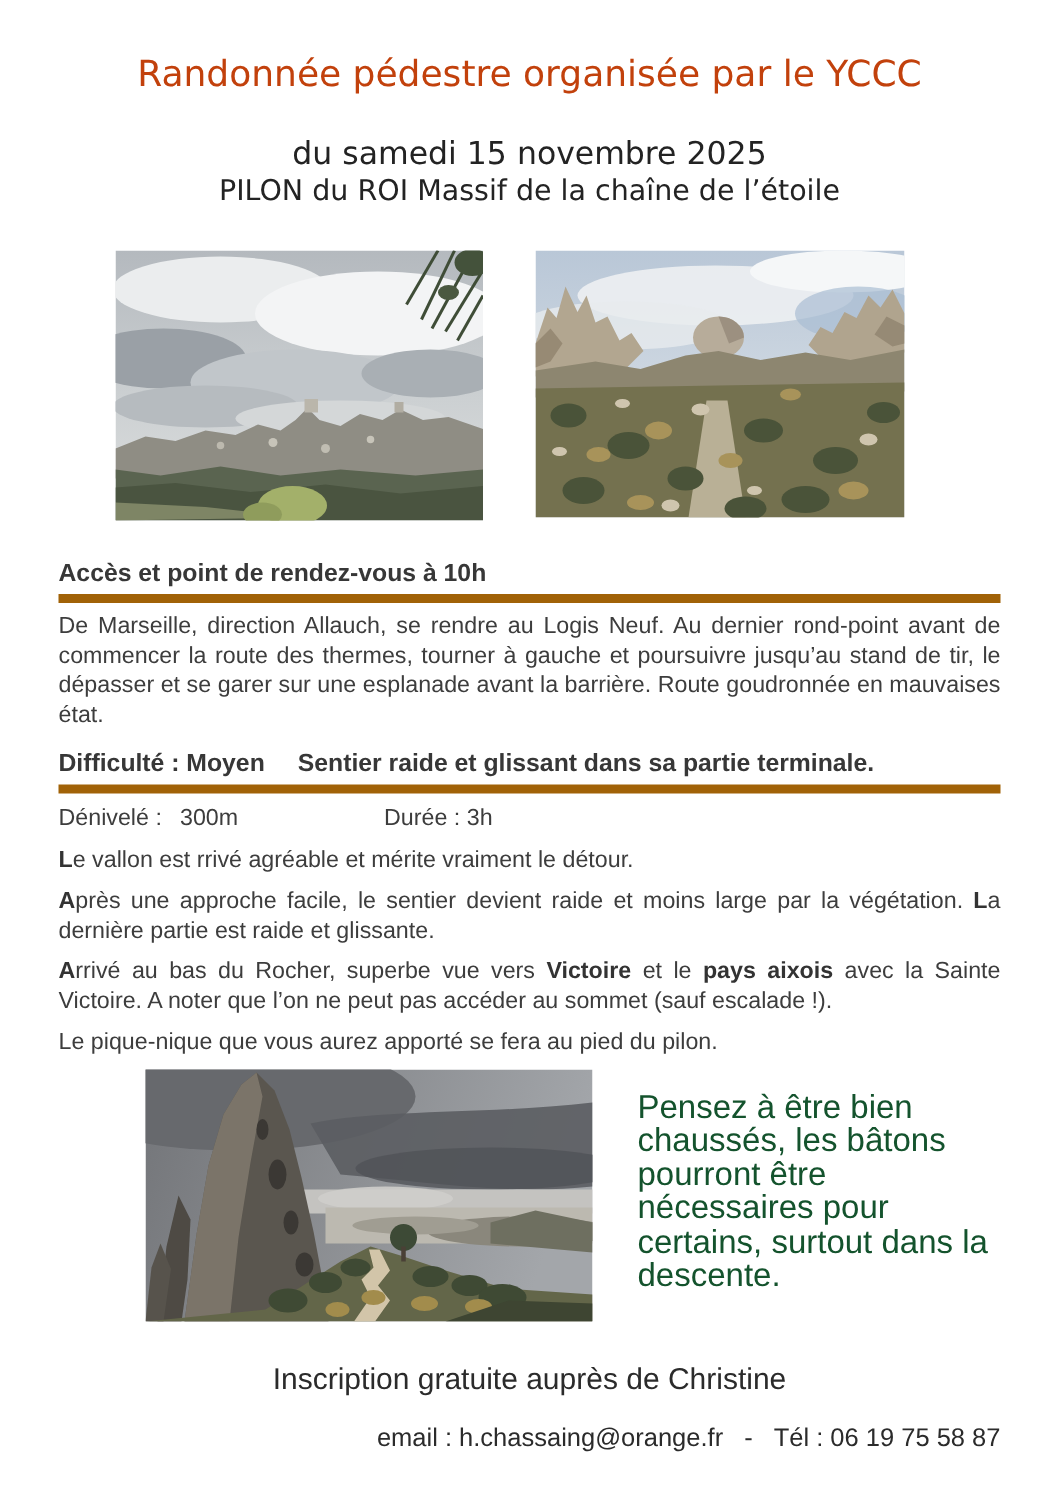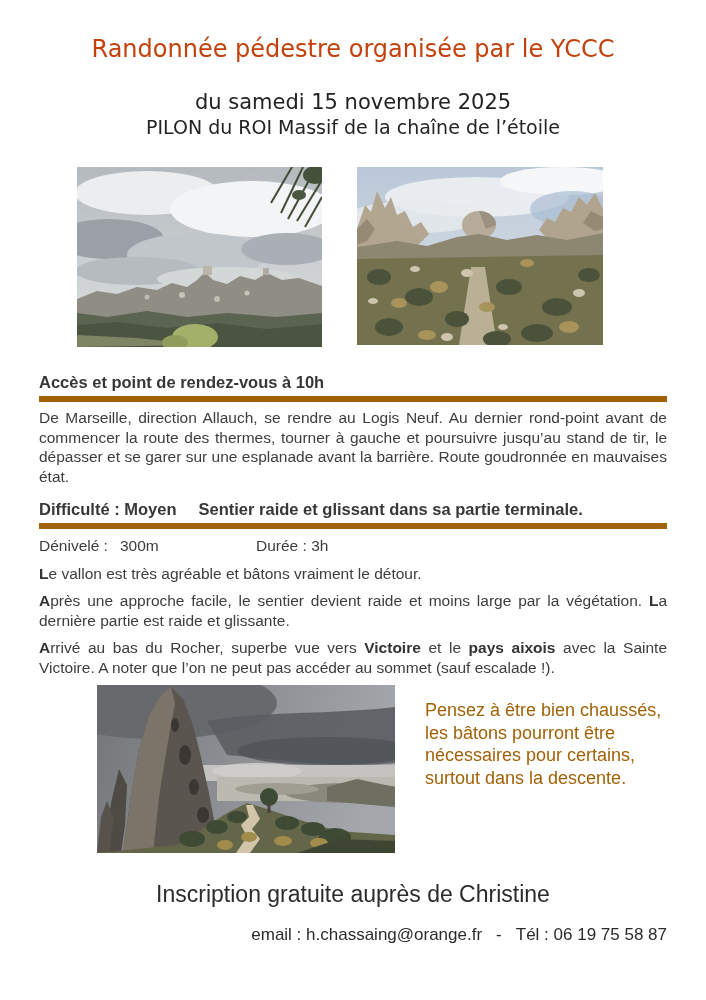--- a/index.html
+++ b/index.html
@@ -55,25 +55,25 @@
   .desc-para {
     font-size: 15.5px; line-height: 19.5px;
     text-align: justify; color: #3d3d3d;
     margin: 8px 0 0 0;
   }
   .desc-para b { color: #333333; }
 
   .bottom-row { display: flex; align-items: flex-start; margin: 8px 0 0 58px; }
   .note-text {
     width: 242px; margin-left: 30px; margin-top: 14px;
-    font-size: 18px; line-height: 22.5px; color: #a16207;
+    font-size: 22px; line-height: 22.5px; color: #14532d;
     white-space: normal;
   }
 
-  .footer-line1 { text-align: center; font-size: 23px; color: #2b2b2b; margin-top: 28px; }
+  .footer-line1 { text-align: center; font-size: 20px; color: #2b2b2b; margin-top: 28px; }
   .footer-line2 { text-align: right; font-size: 17px; color: #2b2b2b; margin-top: 17px; }
   .footer-line2 .sep { margin: 0 14px; }
 </style>
 </head>
 <body>
 
 <div class="page">
 
   <div class="title">Randonnée pédestre organisée par le YCCC</div>
   <div class="date-line">du samedi 15 novembre 2025</div>
@@ -177,26 +177,27 @@
 
   <div class="section-heading diff">
     <span>Difficulté : Moyen</span><span class="diff-note">Sentier raide et glissant dans sa partie terminale.</span>
   </div>
 
   <p class="stats">
     <span class="w1">Dénivelé :</span><span class="w2">300m</span><span>Durée :</span>
     <span>3h</span>
   </p>
 
-  <p class="desc-para"><b>L</b><span>e vallon est très agréable et bâtons vraiment le détour.</span></p>
+  <p class="desc-para"><b>L</b><span>e vallon est rrivé agréable et mérite vraiment le détour.</span></p>
 
   <p class="desc-para"><b>A</b><span>près une approche facile, le sentier devient raide et moins large par la végétation. </span><b>L</b><span>a dernière partie est raide et glissante.</span></p>
 
   <p class="desc-para"><b>A</b><span>rrivé au bas du Rocher, superbe vue vers </span><b>Victoire</b><span> et le </span><b>pays aixois</b><span> avec la Sainte Victoire. A noter que l’on ne peut pas accéder au sommet (sauf escalade !).</span></p>
 
+  <p class="desc-para">Le pique-nique que vous aurez apporté se fera au pied du pilon.</p>
 
   <div class="bottom-row">
 
     <svg class="photo" role="img" width="298" height="168" viewBox="0 0 298 168" aria-label="Le Pilon du Roi et le sentier de crête">
       <defs>
         <linearGradient id="sky3" x1="0" y1="0" x2="1" y2="0.2">
           <stop offset="0" stop-color="#737579"></stop>
           <stop offset="1" stop-color="#a3a6aa"></stop>
         </linearGradient>
       </defs>

